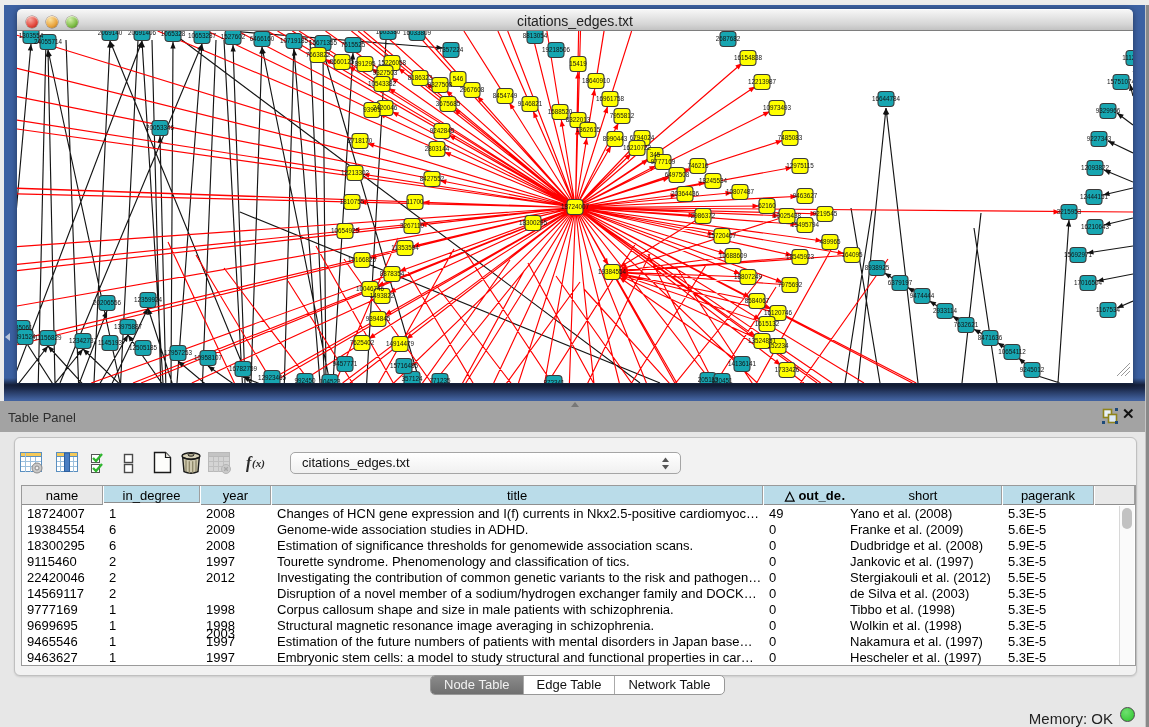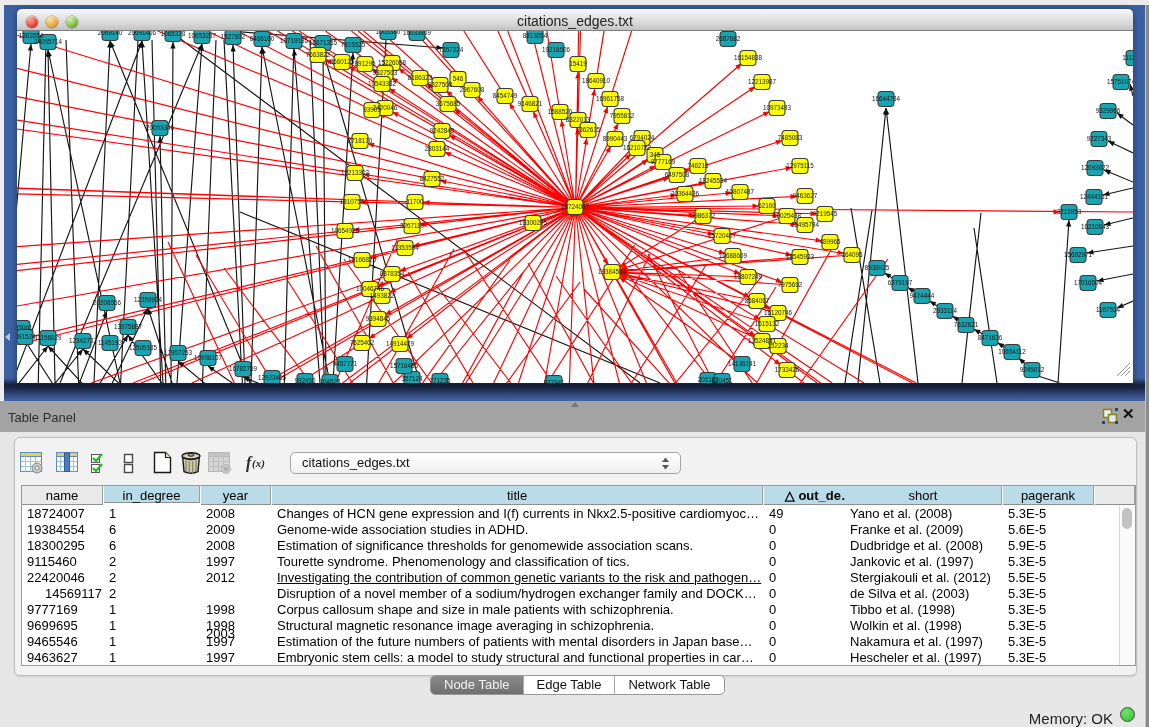--- a/index.html
+++ b/index.html
@@ -573,27 +573,27 @@
             <div style="position:absolute;left:179px;top:0;width:71px;height:16px;padding-left:5px;text-align:left;">1997</div>
             <div style="position:absolute;left:250px;top:0;width:492px;height:16px;padding-left:5px;text-align:left;">Tourette syndrome. Phenomenology and classification of tics.</div>
             <div style="position:absolute;left:742px;top:0;width:81px;height:16px;padding-left:5px;text-align:left;">0</div>
             <div style="position:absolute;left:823px;top:0;width:158px;height:16px;padding-left:5px;text-align:left;">Jankovic et al. (1997)</div>
             <div style="position:absolute;left:981px;top:0;width:92px;height:16px;padding-left:5px;text-align:left;">5.3E‑5</div>
           </div>
           <div style="position:absolute;left:0;top:64px;width:1114px;height:16px;">
             <div style="position:absolute;left:0px;top:0;width:82px;height:16px;padding-left:5px;text-align:left;">22420046</div>
             <div style="position:absolute;left:82px;top:0;width:97px;height:16px;padding-left:5px;text-align:left;">2</div>
             <div style="position:absolute;left:179px;top:0;width:71px;height:16px;padding-left:5px;text-align:left;">2012</div>
-            <div style="position:absolute;left:250px;top:0;width:492px;height:16px;padding-left:5px;text-align:left;text-decoration:underline;">Investigating the contribution of common genetic variants to the risk and pathogen…</div>
+            <div style="position:absolute;left:250px;top:0;width:492px;height:16px;padding-left:5px;text-align:left;">Investigating the contribution of common genetic variants to the risk and pathogen…</div>
             <div style="position:absolute;left:742px;top:0;width:81px;height:16px;padding-left:5px;text-align:left;">0</div>
             <div style="position:absolute;left:823px;top:0;width:158px;height:16px;padding-left:5px;text-align:left;">Stergiakouli et al. (2012)</div>
             <div style="position:absolute;left:981px;top:0;width:92px;height:16px;padding-left:5px;text-align:left;">5.5E‑5</div>
           </div>
           <div style="position:absolute;left:0;top:80px;width:1114px;height:16px;">
-            <div style="position:absolute;left:0px;top:0;width:82px;height:16px;padding-left:5px;text-align:left;margin-left:18px;">14569117</div>
+            <div style="position:absolute;left:0px;top:0;width:82px;height:16px;padding-left:5px;text-align:left;">14569117</div>
             <div style="position:absolute;left:82px;top:0;width:97px;height:16px;padding-left:5px;text-align:left;">2</div>
             <div style="position:absolute;left:179px;top:0;width:71px;height:16px;padding-left:5px;text-align:left;margin-top:40px;">2003</div>
             <div style="position:absolute;left:250px;top:0;width:492px;height:16px;padding-left:5px;text-align:left;">Disruption of a novel member of a sodium/hydrogen exchanger family and DOCK…</div>
             <div style="position:absolute;left:742px;top:0;width:81px;height:16px;padding-left:5px;text-align:left;">0</div>
             <div style="position:absolute;left:823px;top:0;width:158px;height:16px;padding-left:5px;text-align:left;">de Silva et al. (2003)</div>
             <div style="position:absolute;left:981px;top:0;width:92px;height:16px;padding-left:5px;text-align:left;">5.3E‑5</div>
           </div>
           <div style="position:absolute;left:0;top:96px;width:1114px;height:16px;">
             <div style="position:absolute;left:0px;top:0;width:82px;height:16px;padding-left:5px;text-align:left;">9777169</div>
             <div style="position:absolute;left:82px;top:0;width:97px;height:16px;padding-left:5px;text-align:left;">1</div>

